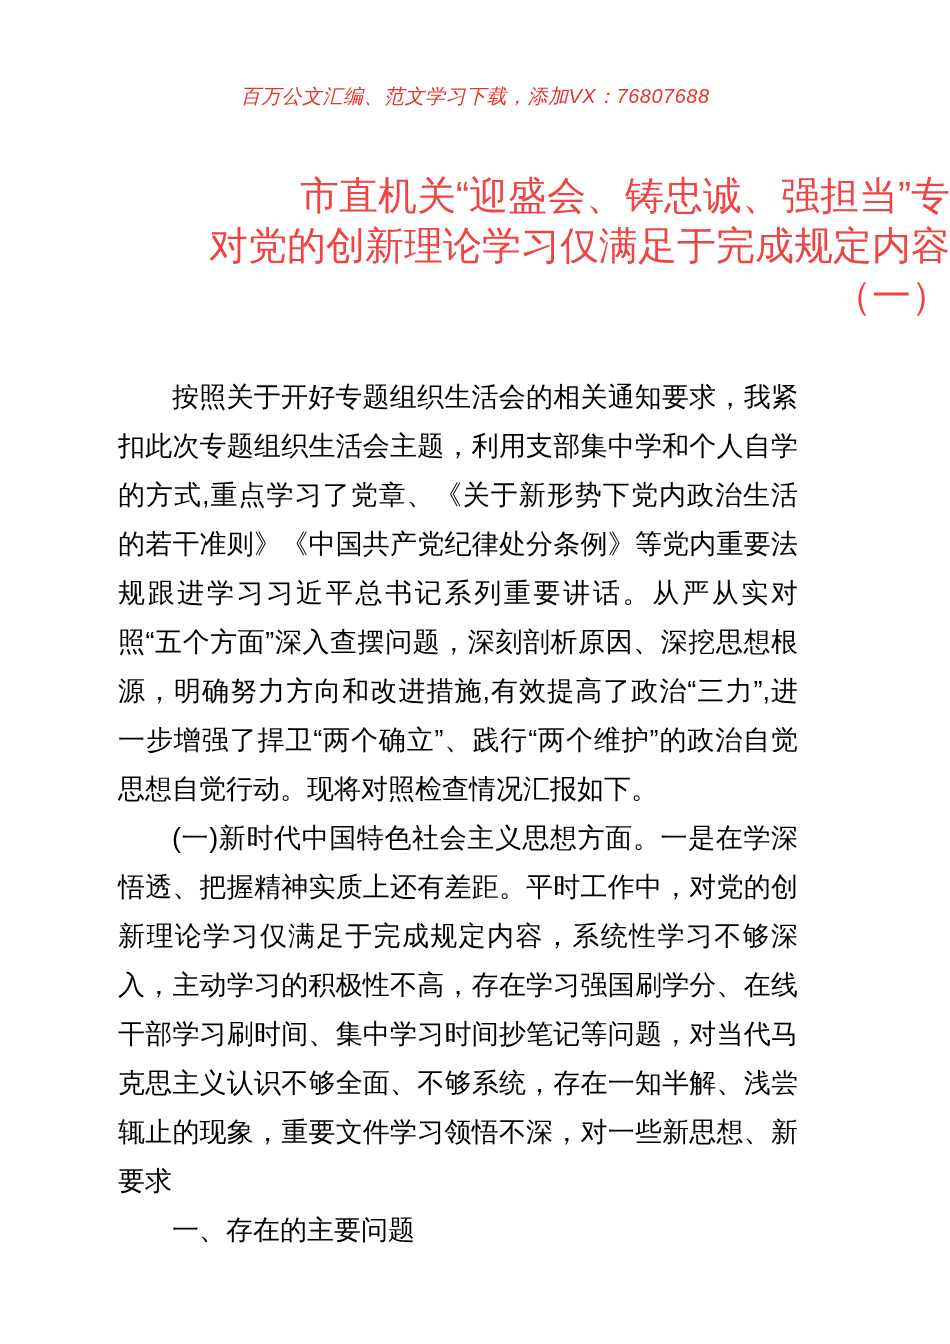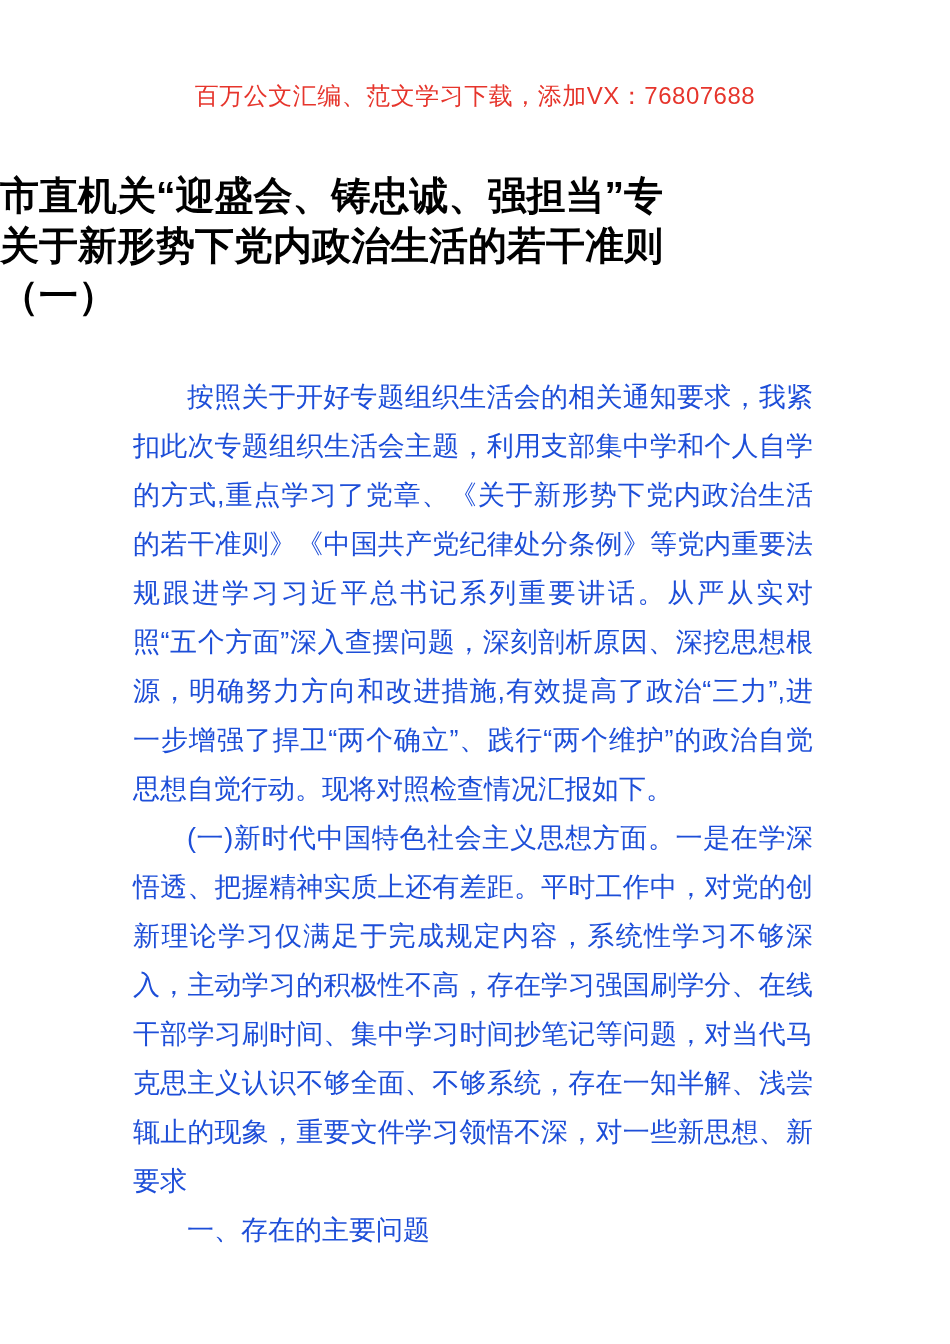--- a/index.html
+++ b/index.html
@@ -16,63 +16,64 @@
     font-family: "Liberation Sans", "DejaVu Sans", sans-serif;
     overflow: hidden;
   }
   .promo-header {
     position: absolute;
     top: 85px;
     left: 0;
     width: 100%;
     text-align: center;
     color: #e6352c;
-    font-size: 24px;
+    font-size: 20px;
     line-height: 22px;
     letter-spacing: 0.5px;
+    font-style: italic;
   }
   .doc-title {
     position: absolute;
     top: 171px;
     left: 0;
     width: 100%;
-    text-align: left;
+    text-align: right;
     font-size: 39px;
-    font-weight: bold;
+    font-weight: normal;
     line-height: 50px;
-    color: #000000;
+    color: #ef4444;
   }
   .doc-title .title-line {
     display: block;
   }
   .body-text {
     position: absolute;
     top: 373px;
-    left: 133px;
+    left: 118px;
     width: 680px;
     font-size: 27px;
     line-height: 49px;
     text-align: justify;
-    color: #1d4ed8;
+    color: #000000;
   }
   .body-text p {
     text-indent: 2em;
     margin: 0;
   }
 </style>
 </head>
 <body>
 
 <div class="page">
 
   <div class="promo-header">百万公文汇编、范文学习下载，添加VX：76807688</div>
 
   <div class="doc-title">
     <span class="title-line">市直机关“迎盛会、铸忠诚、强担当”专</span>
-    <span class="title-line">关于新形势下党内政治生活的若干准则</span>
+    <span class="title-line">对党的创新理论学习仅满足于完成规定内容</span>
     <span class="title-line">（一）</span>
   </div>
 
   <div class="body-text">
     <p>按照关于开好专题组织生活会的相关通知要求，我紧扣此次专题组织生活会主题，利用支部集中学和个人自学的方式,重点学习了党章、《关于新形势下党内政治生活的若干准则》《中国共产党纪律处分条例》等党内重要法规跟进学习习近平总书记系列重要讲话。从严从实对照“五个方面”深入查摆问题，深刻剖析原因、深挖思想根源，明确努力方向和改进措施,有效提高了政治“三力”,进一步增强了捍卫“两个确立”、践行“两个维护”的政治自觉思想自觉行动。现将对照检查情况汇报如下。</p>
     <p>(一)新时代中国特色社会主义思想方面。一是在学深悟透、把握精神实质上还有差距。平时工作中，对党的创新理论学习仅满足于完成规定内容，系统性学习不够深入，主动学习的积极性不高，存在学习强国刷学分、在线干部学习刷时间、集中学习时间抄笔记等问题，对当代马克思主义认识不够全面、不够系统，存在一知半解、浅尝辄止的现象，重要文件学习领悟不深，对一些新思想、新要求</p>
     <p>一、存在的主要问题</p>
   </div>
 
 </div>

